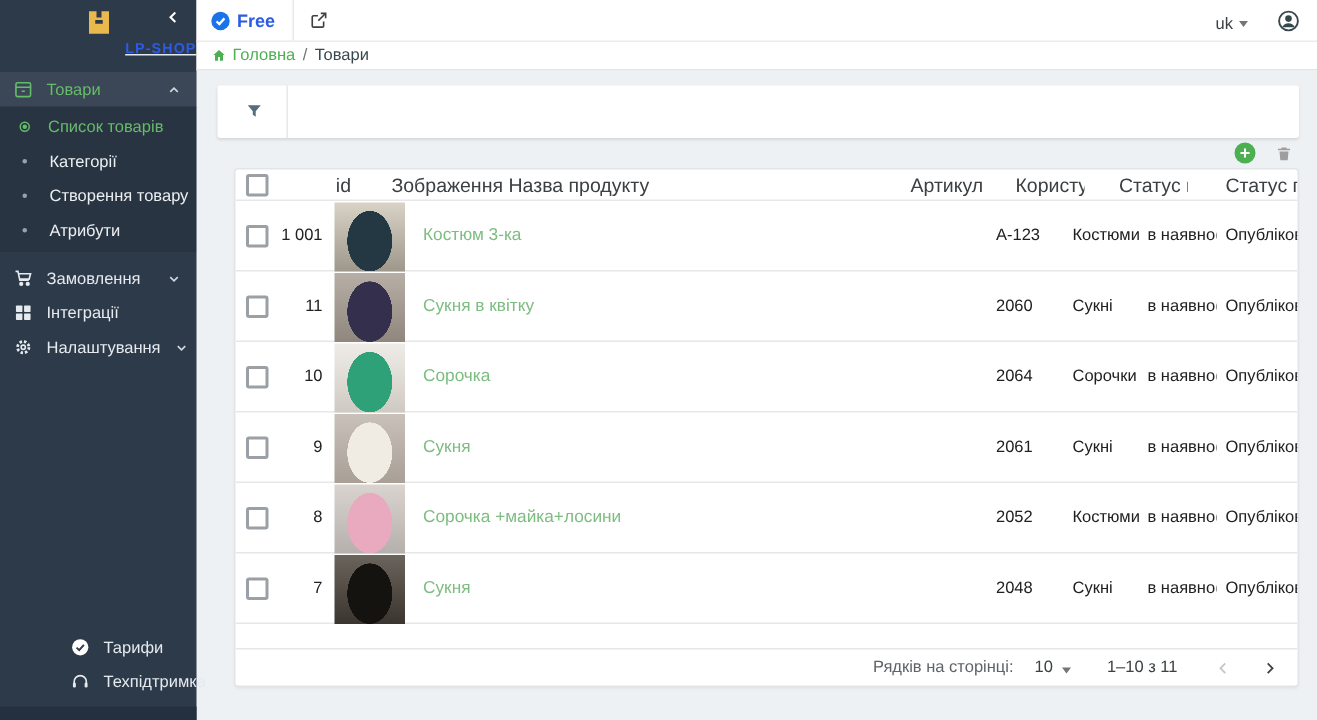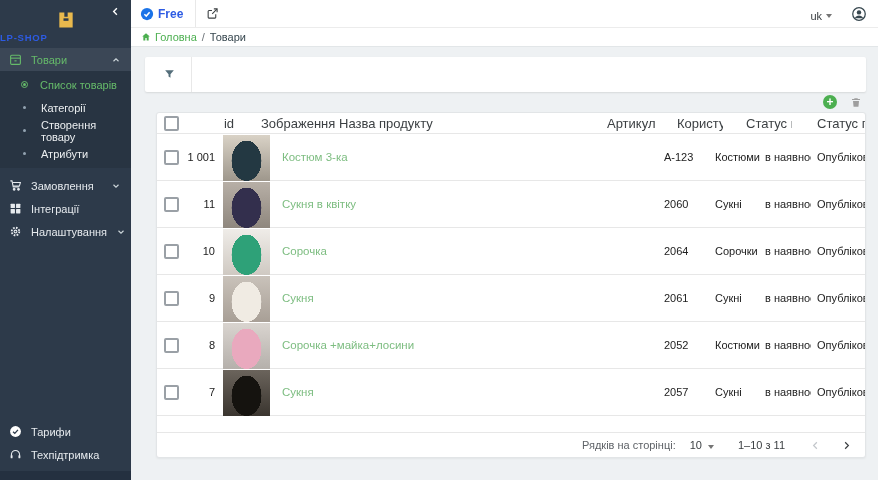--- a/index.html
+++ b/index.html
@@ -2,35 +2,35 @@
 <html><head>
 <meta charset="utf-8">
 <style>
   * { margin:0; padding:0; box-sizing:border-box; }
   html,body { width:878px; height:480px; overflow:hidden; }
   body { font-family:"Liberation Sans", sans-serif; font-size:11px; color:#212121; background:#eef1f3; }
   .app { display:flex; width:878px; height:480px; }
 
   
   .sidebar { width:131px; background:#2d3a4a; color:#e6eaee; display:flex; flex-direction:column; flex-shrink:0; }
-  .side-logo { height:48px; position:relative; text-align:left; padding-top:10px; }
+  .side-logo { height:48px; position:relative; text-align:right; padding-top:5px;text-decoration:underline; }
   .bag-icon { display:block; margin:0 auto; }
   .brand-name { display:block; font-size:9.5px; font-weight:bold; letter-spacing:.08em; color:#2d5be3; margin-top:2px; }
   .collapse-btn { position:absolute; right:10px; top:6px; cursor:pointer; }
   .nav-item, .nav-group-header { height:23px; display:flex; align-items:center; padding:0 10px 0 8px; gap:9px; cursor:pointer; white-space:nowrap; }
   .nav-group-header { background:rgba(255,255,255,.07); color:#66bb6a; }
   .nav-sub-list { background:rgba(0,0,0,.10); padding:2px 0 3px; }
-  .nav-sub { height:23px; display:flex; align-items:center; padding-left:21px; color:#eceff1; cursor:pointer; }
+  .nav-sub { height:23px; display:flex; align-items:center; padding-left:13px; color:#eceff1; cursor:pointer; }
   .nav-sub .dot { width:3px; height:3px; border-radius:50%; background:#93a3b1; margin-right:15px; margin-left:2px; flex-shrink:0; }
   .nav-sub.active { color:#66bb6a; }
   .nav-sub.active .dot { width:7px; height:7px; background:transparent; border:1px solid #66bb6a; margin-left:0; margin-right:12px; position:relative; display:flex; align-items:center; justify-content:center; }
   .nav-sub.active .dot::after { content:""; width:3px; height:3px; border-radius:50%; background:#66bb6a; }
   .nav-gap { height:6px; }
   .chev-right { margin-left:auto; }
-  .side-bottom { margin-top:auto; padding-bottom:5px; }
+  .side-bottom { margin-top:auto; padding-bottom:5px;margin-left:38px; }
   .side-footer { height:9px; background:#243040; }
   .icon-cell { width:14px; display:flex; justify-content:center; flex-shrink:0; }
 
   
   .main { flex:1; display:flex; flex-direction:column; min-width:0; }
   .topbar { height:28px; background:#fff; border-bottom:1px solid #ececec; display:flex; align-items:center; padding:0 8px 0 9px; flex-shrink:0; }
   .plan-badge { display:flex; align-items:center; gap:4px; color:#2d5be3; font-weight:bold; font-size:12px; cursor:pointer; }
   .top-divider { width:1px; height:27px; background:#e8e8e8; margin:0 10px 0 12px; }
   .spacer { flex:1; }
   .lang-select { display:flex; align-items:flex-start; gap:4px; color:#3c4043; font-size:11px; border-bottom:1px solid #9e9e9e; padding:3px 5px 7px 6px; margin-top:9px; cursor:pointer; }
@@ -361,21 +361,21 @@
 
           <div class="trow">
             <div class="c-cb">
                 <span class="cb"></span>
               </div>
             <div class="c-id">7</div>
             <div class="c-img">
                 <span class="thumb" style="background: radial-gradient(32% 44% at 50% 56%, rgb(21, 19, 15) 0px, rgb(21, 19, 15) 99%, rgba(0, 0, 0, 0) 100%), linear-gradient(rgb(107, 100, 92), rgb(58, 53, 47));"></span>
               </div>
             <div class="c-name"><span class="name-link">Сукня</span></div>
-            <div class="c-sku">2057</div>
+            <div class="c-sku">2048</div>
             <div class="c-cat">Сукні</div>
             <div class="c-stock">в наявності</div>
             <div class="c-pub">Опубліковано</div>
           </div>
         </div>
 
         <div class="pagination">
           <span class="pg-label">Рядків на сторінці:</span>
           <span class="pg-select">
             <span>10</span>

